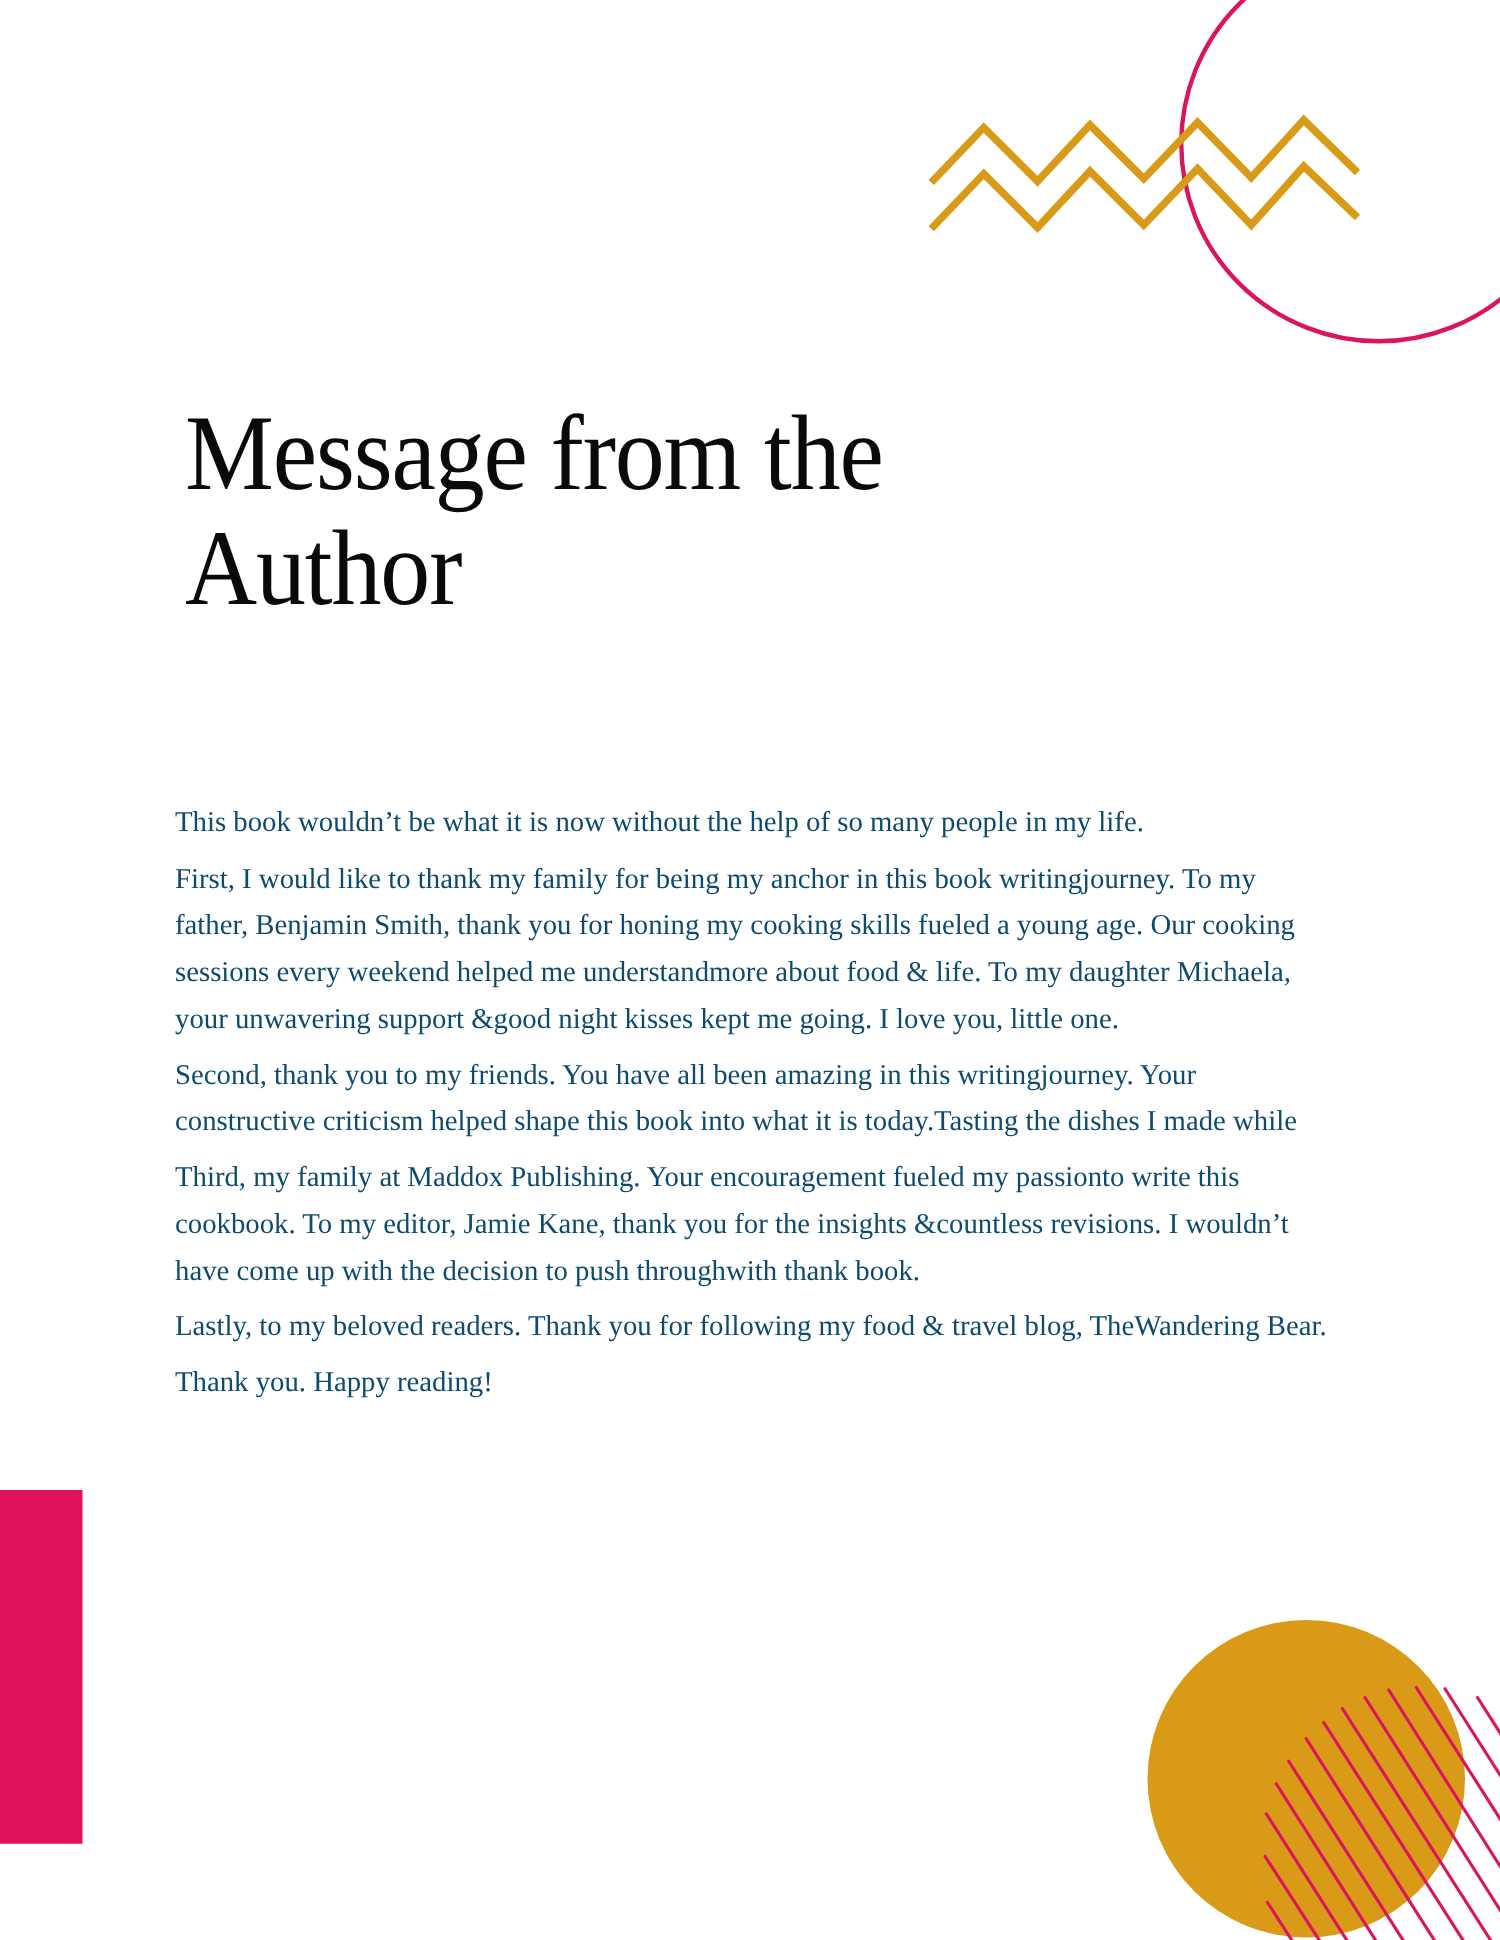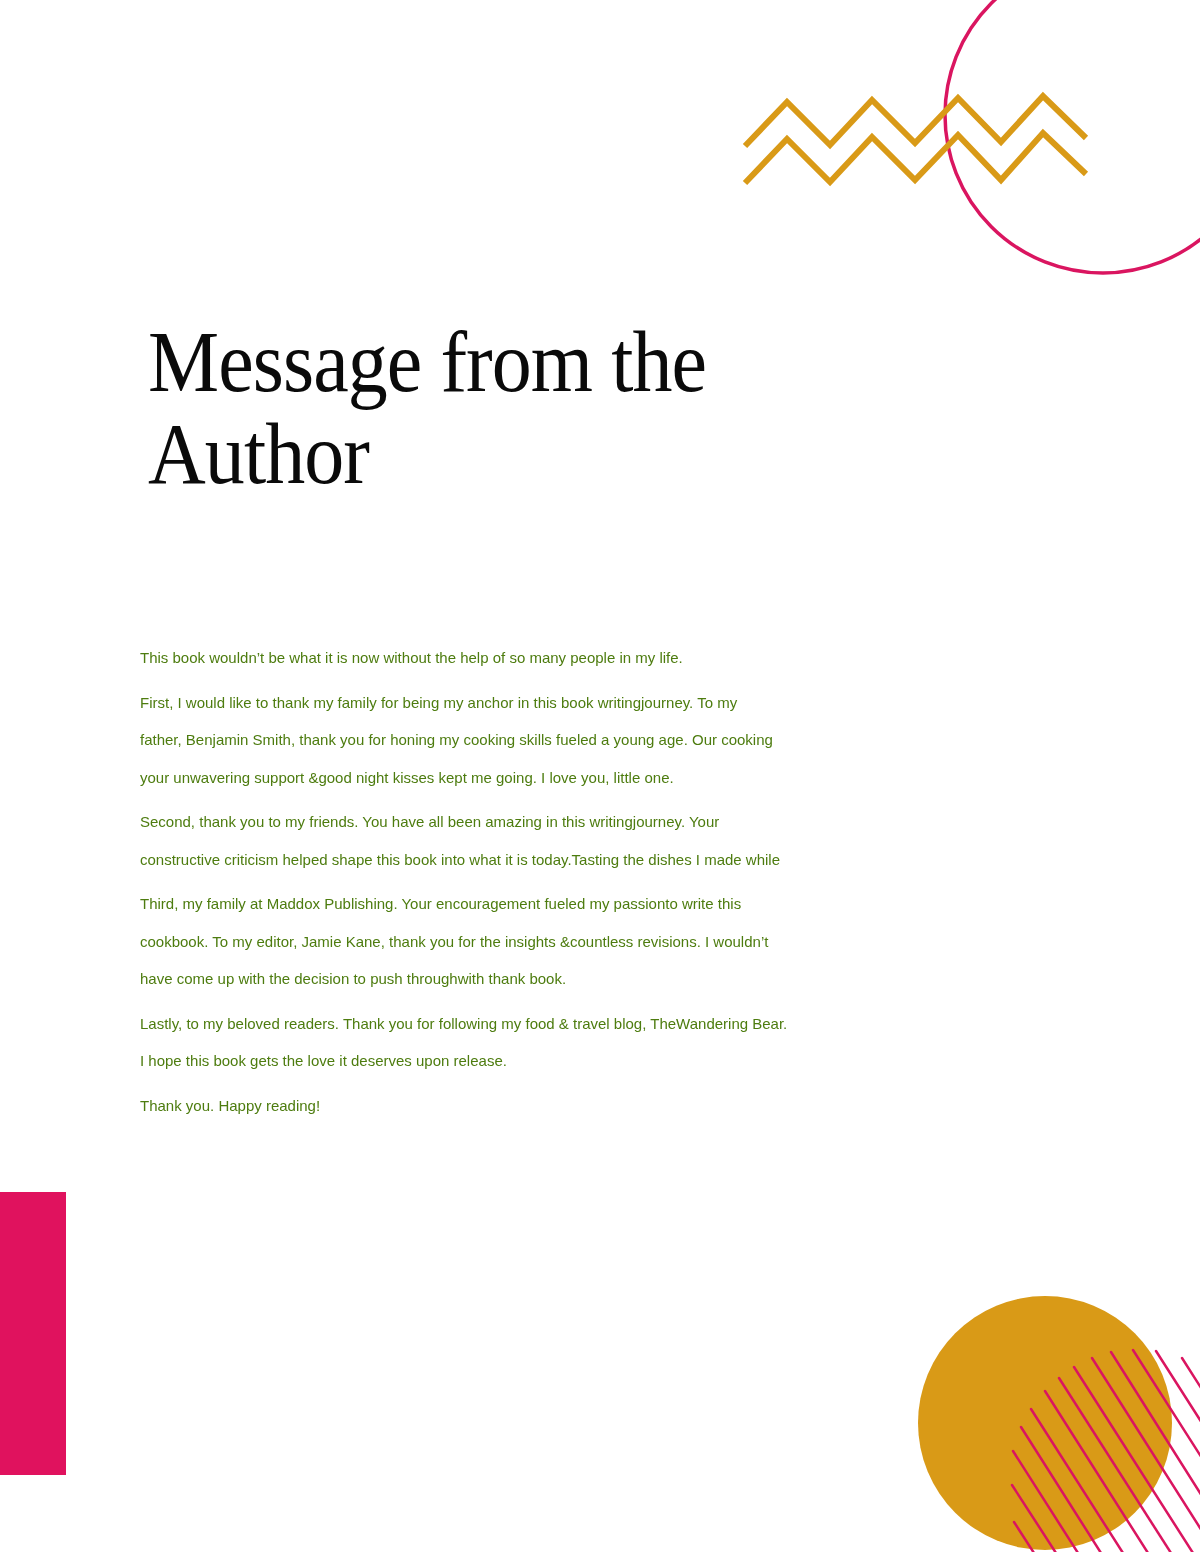--- a/index.html
+++ b/index.html
@@ -43,23 +43,23 @@
     transform: scaleX(0.93);
     transform-origin: left top;
     white-space: nowrap;
   }
   .title span { display: block; }
   .body {
     position: absolute;
     left: 140px;
     top: 641px;
     width: 960px;
-    font-family: Liberation Sans, sans-serif;
-    font-size: 15px;
-    color: #4d7c0f;
+    font-family: Liberation Serif, serif;
+    font-size: 23px;
+    color: #0c4a6e;
   }
   .para {
     margin: 0 0 7px 0;
   }
   .line {
     display: block;
     height: 37.5px;
     line-height: 34px;
     white-space: nowrap;
   }
@@ -112,33 +112,33 @@
     <span>Author</span>
   </h1>
 
   <div class="body">
     <p class="para">
       <span class="line">This book wouldn’t be what it is now without the help of so many people in my life.</span>
     </p>
     <p class="para">
       <span class="line">First, I would like to thank my family for being my anchor in this book writingjourney. To my</span>
       <span class="line">father, Benjamin Smith, thank you for honing my cooking skills fueled a young age. Our cooking</span>
+      <span class="line">sessions every weekend helped me understandmore about food &amp; life. To my daughter Michaela,</span>
       <span class="line">your unwavering support &amp;good night kisses kept me going. I love you, little one.</span>
     </p>
     <p class="para">
       <span class="line">Second, thank you to my friends. You have all been amazing in this writingjourney. Your</span>
       <span class="line">constructive criticism helped shape this book into what it is today.Tasting the dishes I made while</span>
     </p>
     <p class="para">
       <span class="line">Third, my family at Maddox Publishing. Your encouragement fueled my passionto write this</span>
       <span class="line">cookbook. To my editor, Jamie Kane, thank you for the insights &amp;countless revisions. I wouldn’t</span>
       <span class="line">have come up with the decision to push throughwith thank book.</span>
     </p>
     <p class="para">
       <span class="line">Lastly, to my beloved readers. Thank you for following my food &amp; travel blog, TheWandering Bear.</span>
-      <span class="line">I hope this book gets the love it deserves upon release.</span>
     </p>
     <p class="para">
       <span class="line">Thank you. Happy reading!</span>
     </p>
   </div>
 
 </div>
 
 </body></html>

